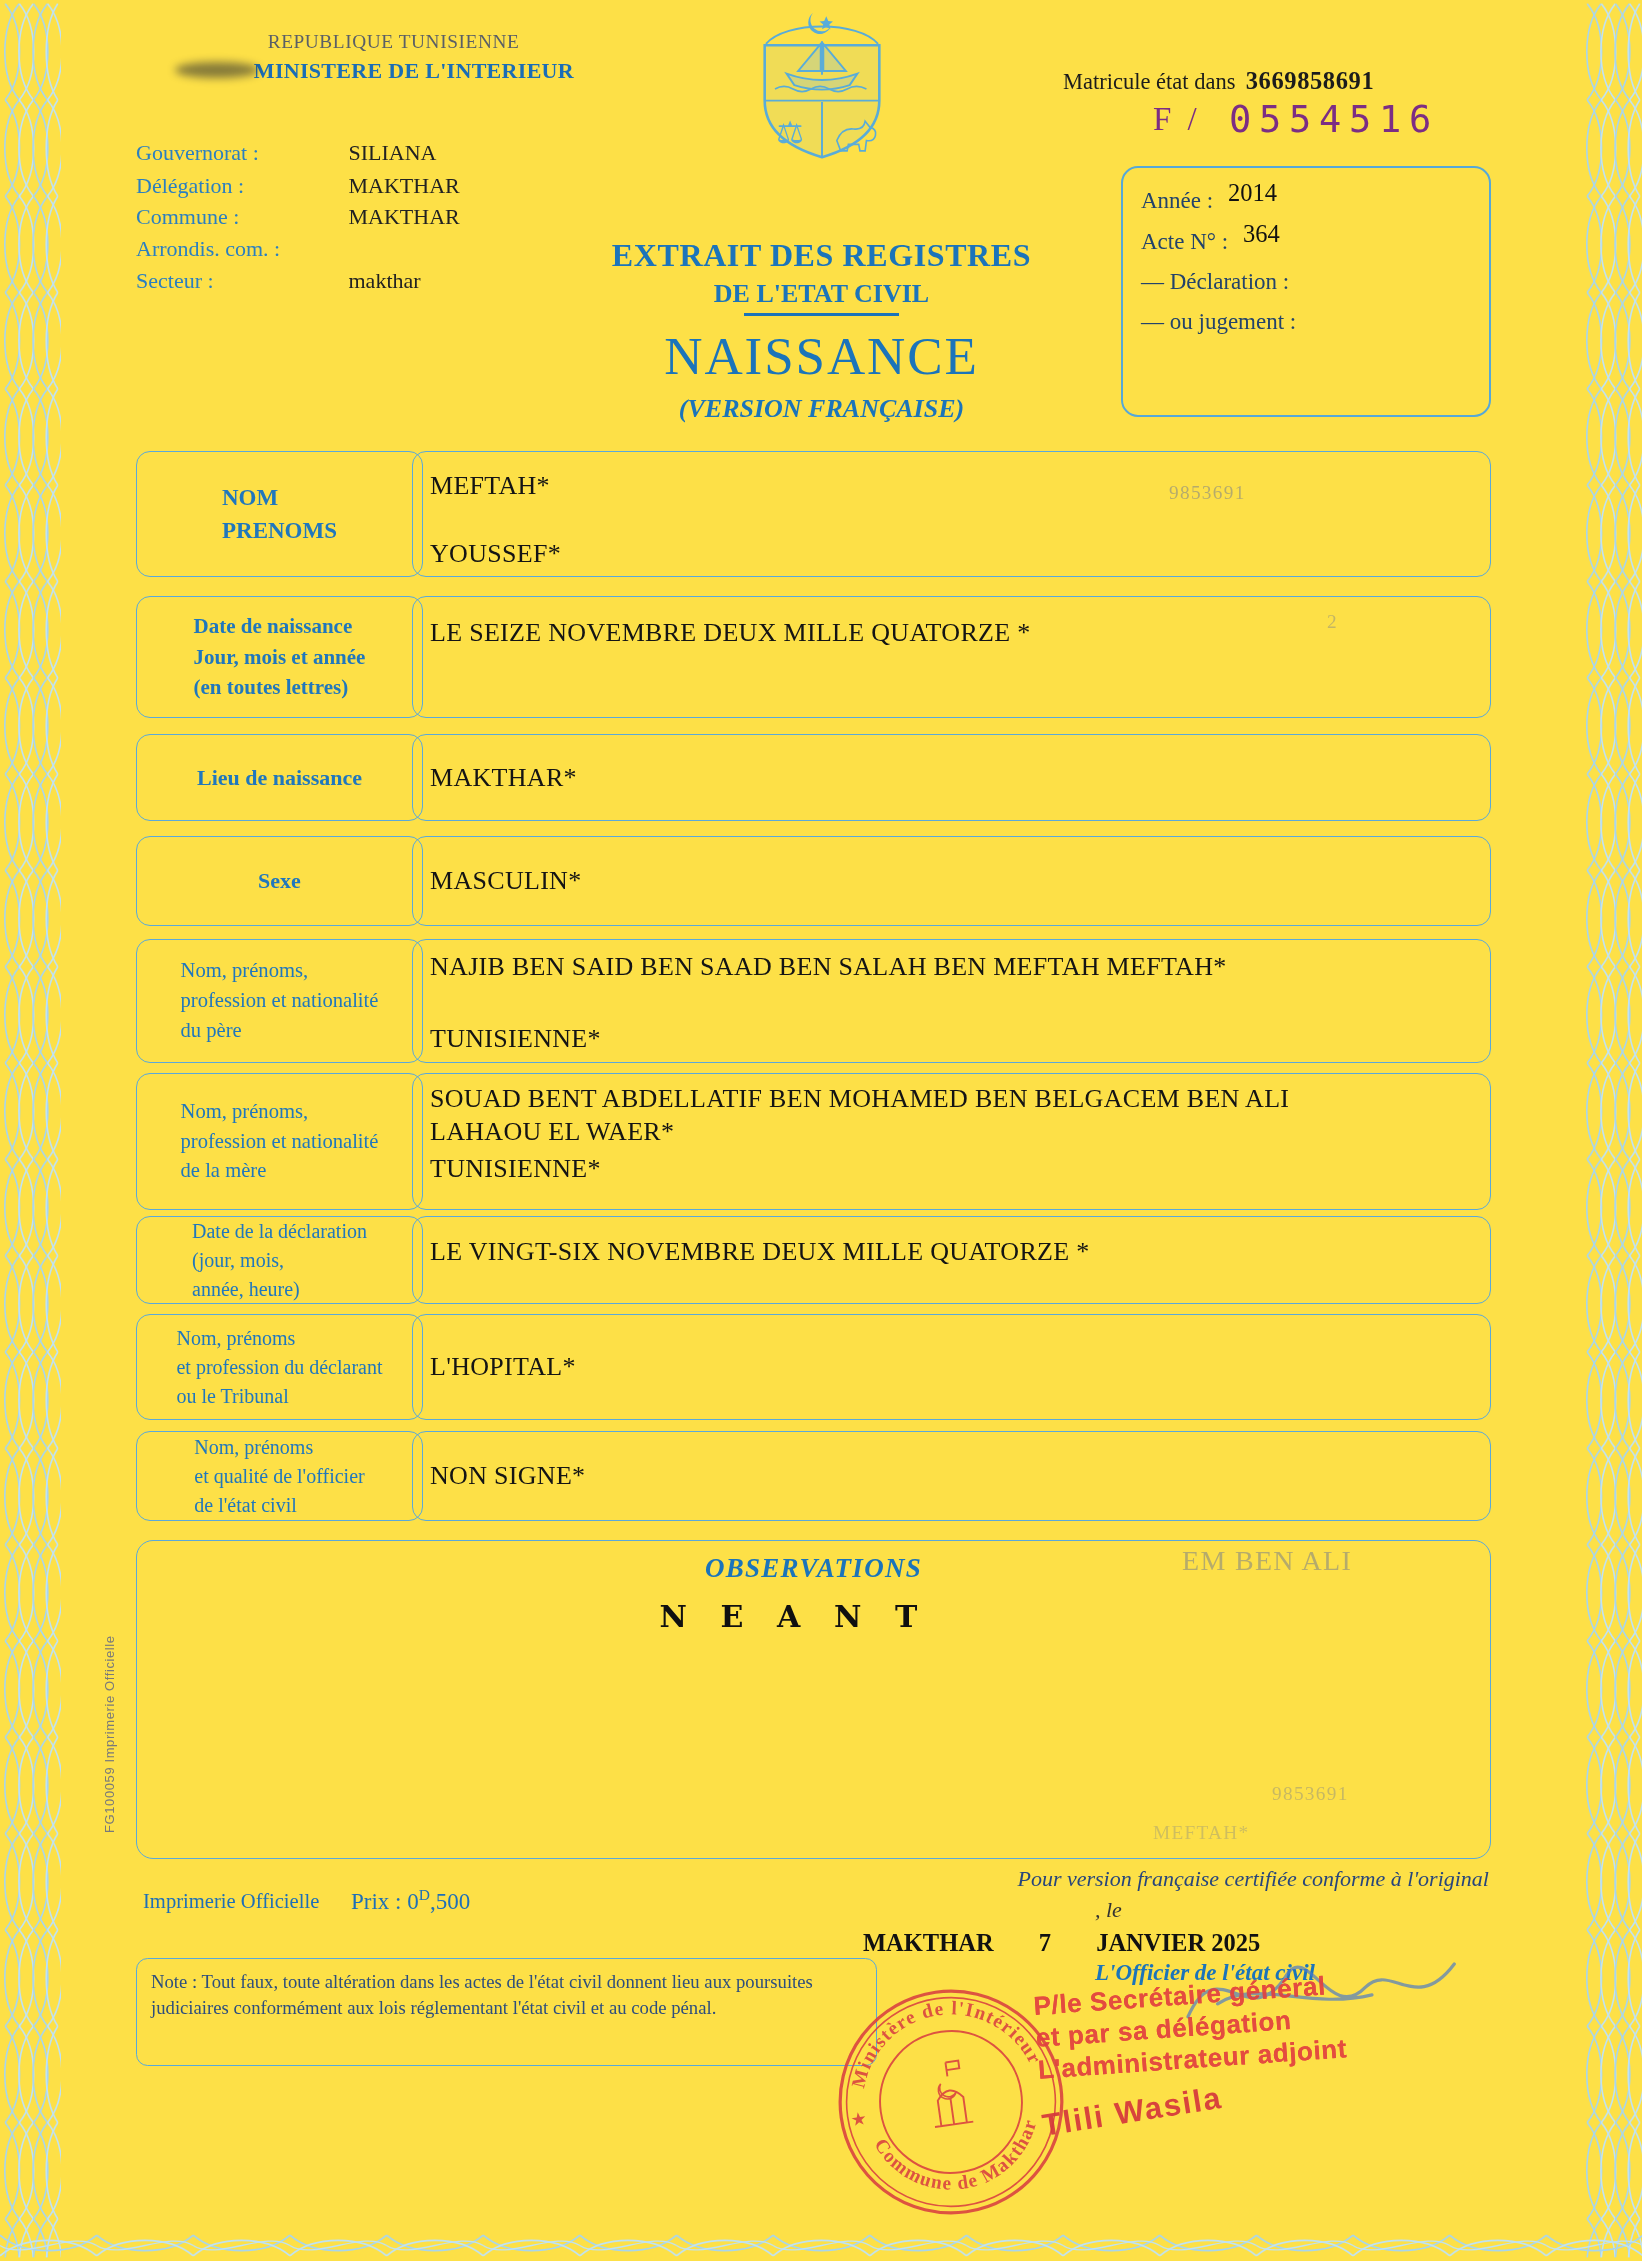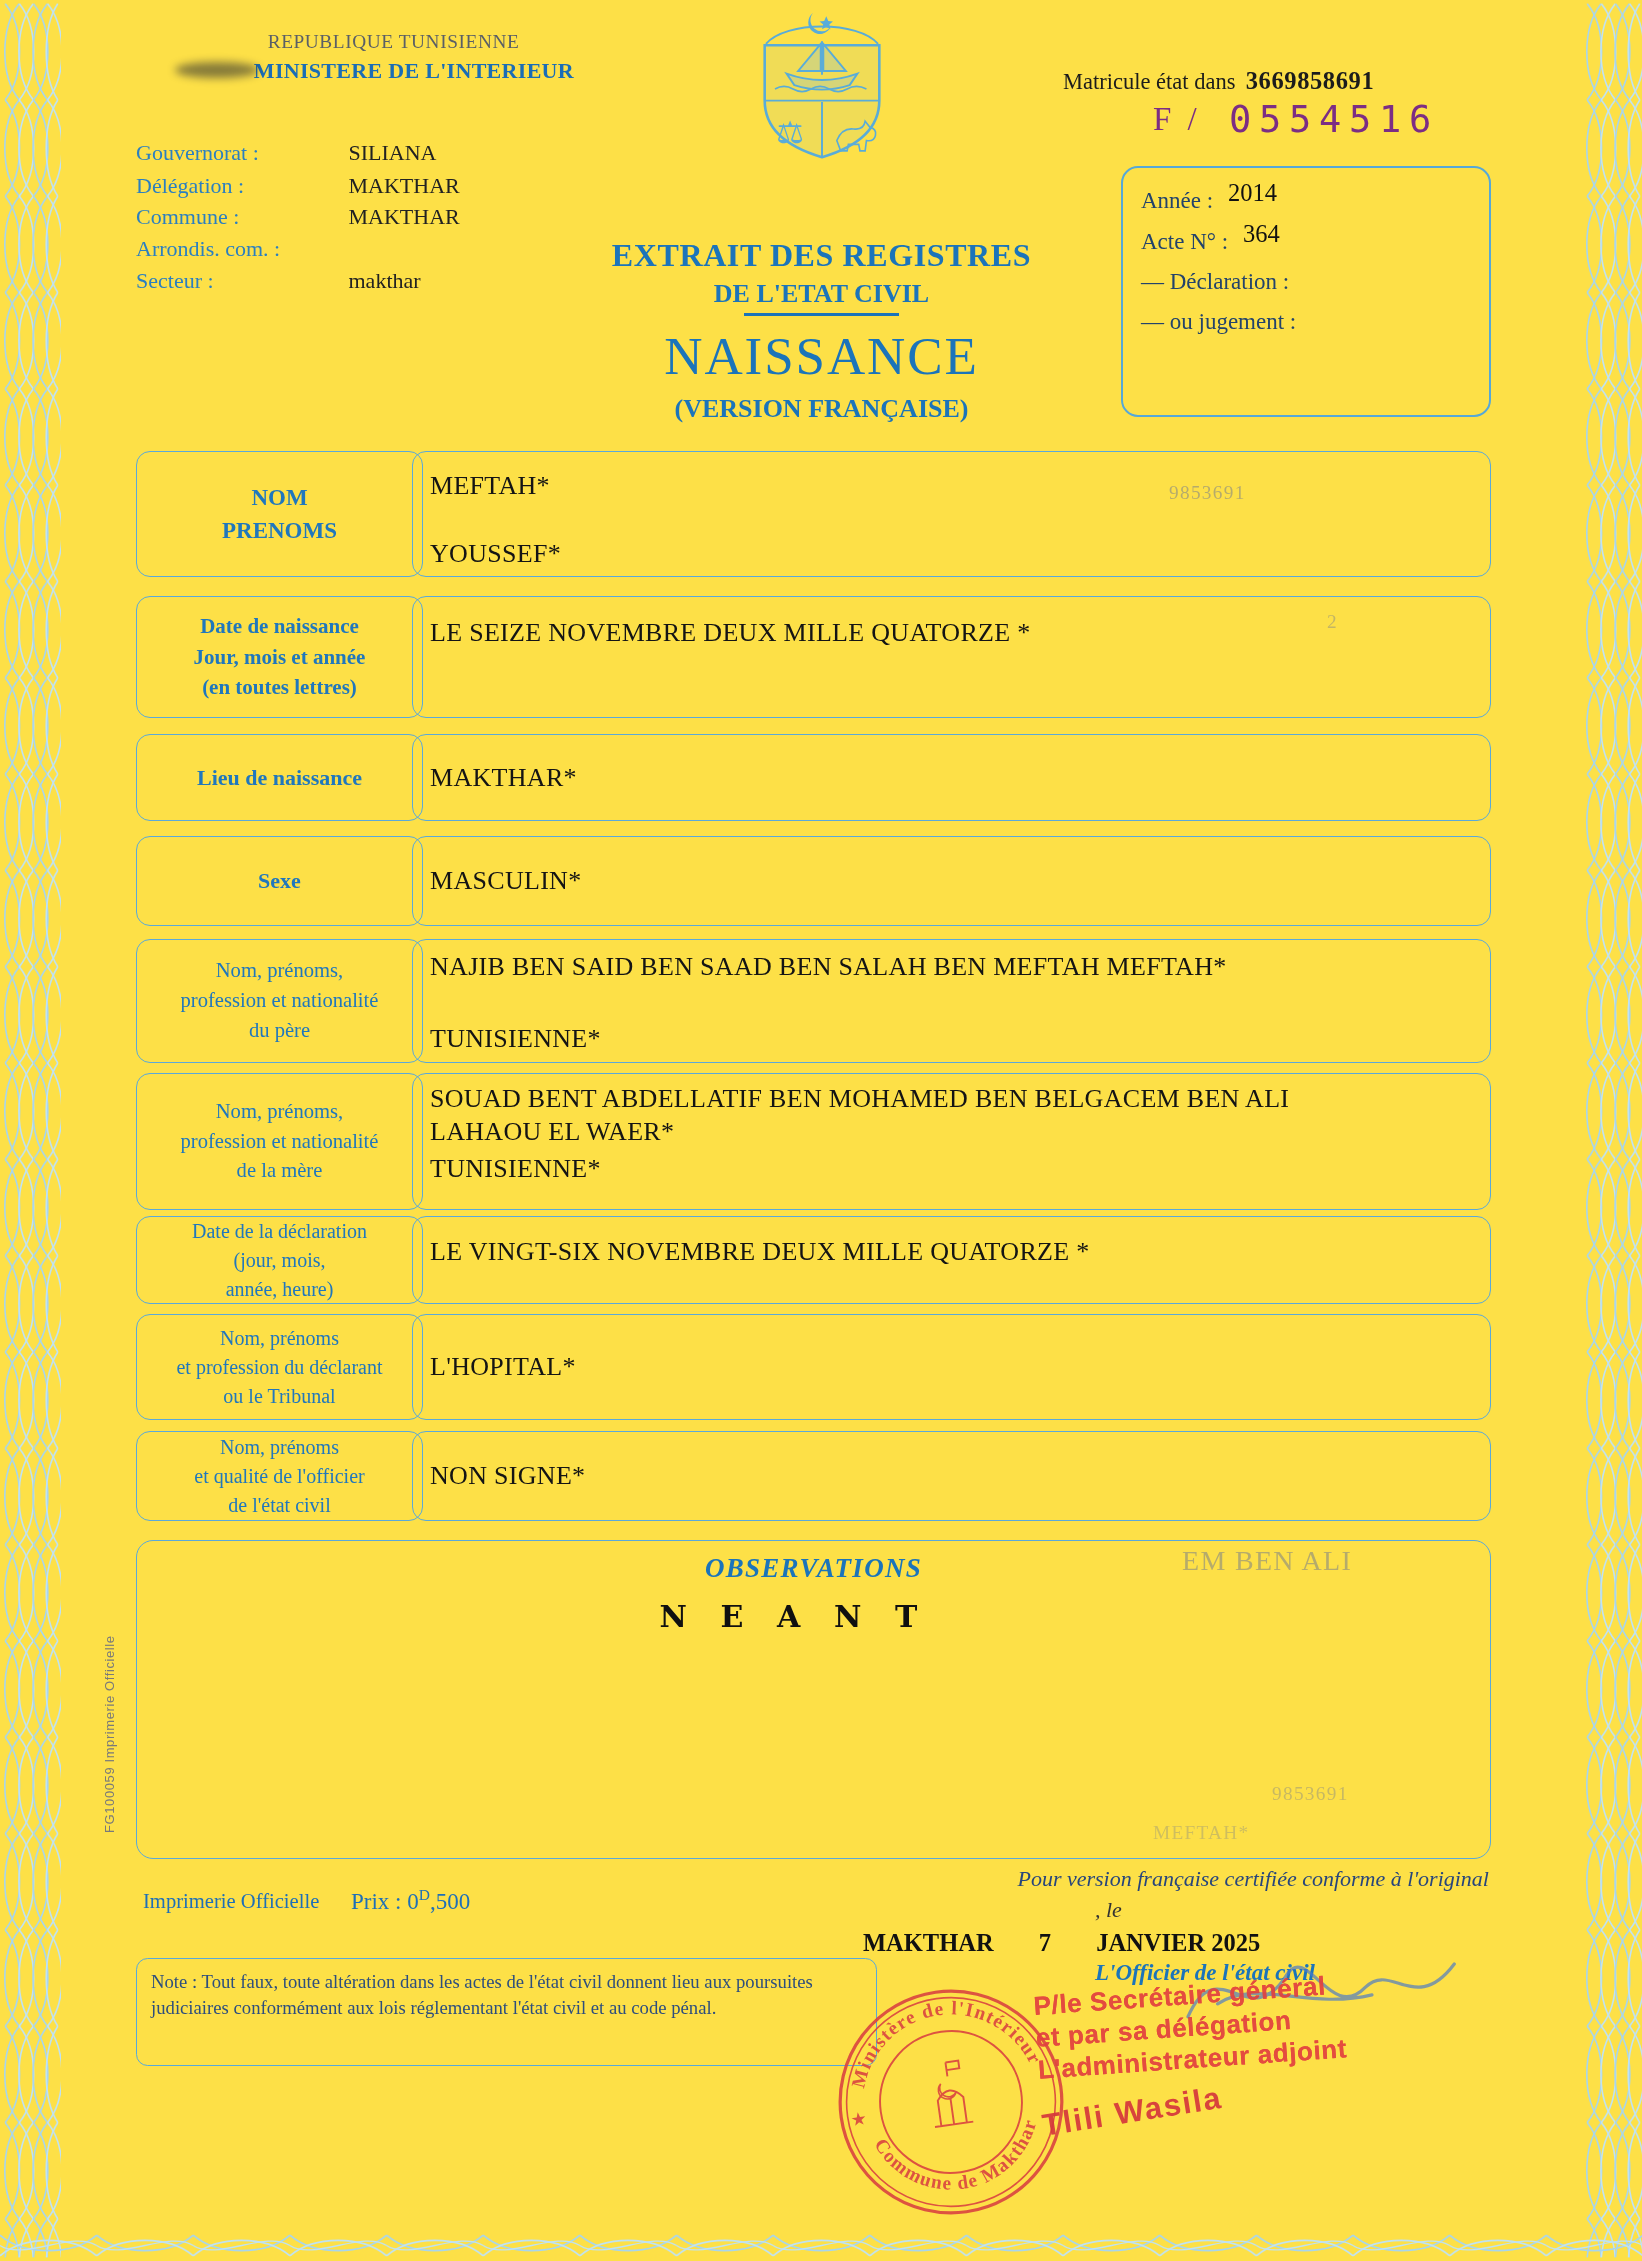--- a/index.html
+++ b/index.html
@@ -27,30 +27,30 @@
   .admin-line{position:absolute;left:136px;font-size:22px;}
   .admin-line .lab{display:inline-block;width:207px;color:#2b7fc0;}
   .admin-line .val{color:#222;}
   .al0{top:140px}.al1{top:173px}.al2{top:204px}.al3{top:236px}.al4{top:268px}
   
   .titles{position:absolute;left:554px;top:237px;width:535px;text-align:center;color:#1b74ba;}
   .t1{font-size:32px;font-weight:bold;letter-spacing:0.6px;}
   .t2{font-size:26px;font-weight:bold;margin-top:5.2px;}
   .t-rule{width:155px;height:2.6px;background:#1b74ba;margin:3.9px auto 0 auto;}
   .t3{font-size:53px;font-weight:normal;letter-spacing:1.9px;margin-top:10.3px;}
-  .t4{font-size:26px;font-weight:bold;margin-top:7.7px;}
+  .t4{font-size:26px;font-weight:bold;font-style:italic;margin-top:7.7px;}
   
   .acte-box{position:absolute;left:1121px;top:166px;width:370px;height:251px;
     border:2.6px solid #56a8d8;border-radius:17px;padding:11.6px 18px;box-sizing:border-box;}
   .acte-line{font-size:23px;color:#23436b;line-height:40px;}
   .acte-val{color:#111;font-size:24.5px;position:relative;top:-6.4px;margin-left:9px;}
   
   .row{position:absolute;left:136px;width:1355px;}
   .fl,.fv{border:1.9px solid #5aa9d9;border-radius:14px;box-sizing:border-box;position:absolute;top:0;bottom:0;}
-  .fl{left:0;width:287px;display:flex;align-items:center;justify-content:center;text-align:center;
+  .fl{left:0;width:287px;display:flex;align-items:center;justify-content:center;text-align:left;
       color:#2077bd;white-space:pre-line;line-height:1.45;padding:2.6px 6.4px;}
   .fv{left:276px;right:0;padding-left:17px;padding-right:13px;font-size:26px;letter-spacing:0.3px;color:#141414;}
   .fv .v1{white-space:pre-line;line-height:1.3;}
   .fl-b{font-weight:bold;}
   .r1{top:451px;height:126px}.r1 .fl{font-size:23px}.r1 .v1{margin-top:17px}.r1 .v2{margin-top:36px}
   .r2{top:596px;height:122px}.r2 .fl{font-size:21px}.r2 .v1{margin-top:19.3px}
   .r3{top:734px;height:87px}.r3 .fl{font-size:22px}.r3 .v1{margin-top:26px}
   .r4{top:836px;height:90px}.r4 .fl{font-size:22px}.r4 .v1{margin-top:27px}
   .r5{top:939px;height:124px}.r5 .fl{font-size:20.6px}.r5 .v1{margin-top:10.3px}.r5 .v2{margin-top:40px}
   .r6{top:1073px;height:137px}.r6 .fl{font-size:20.6px}.r6 .v1{margin-top:7.7px}.r6 .v2{margin-top:5.2px}

